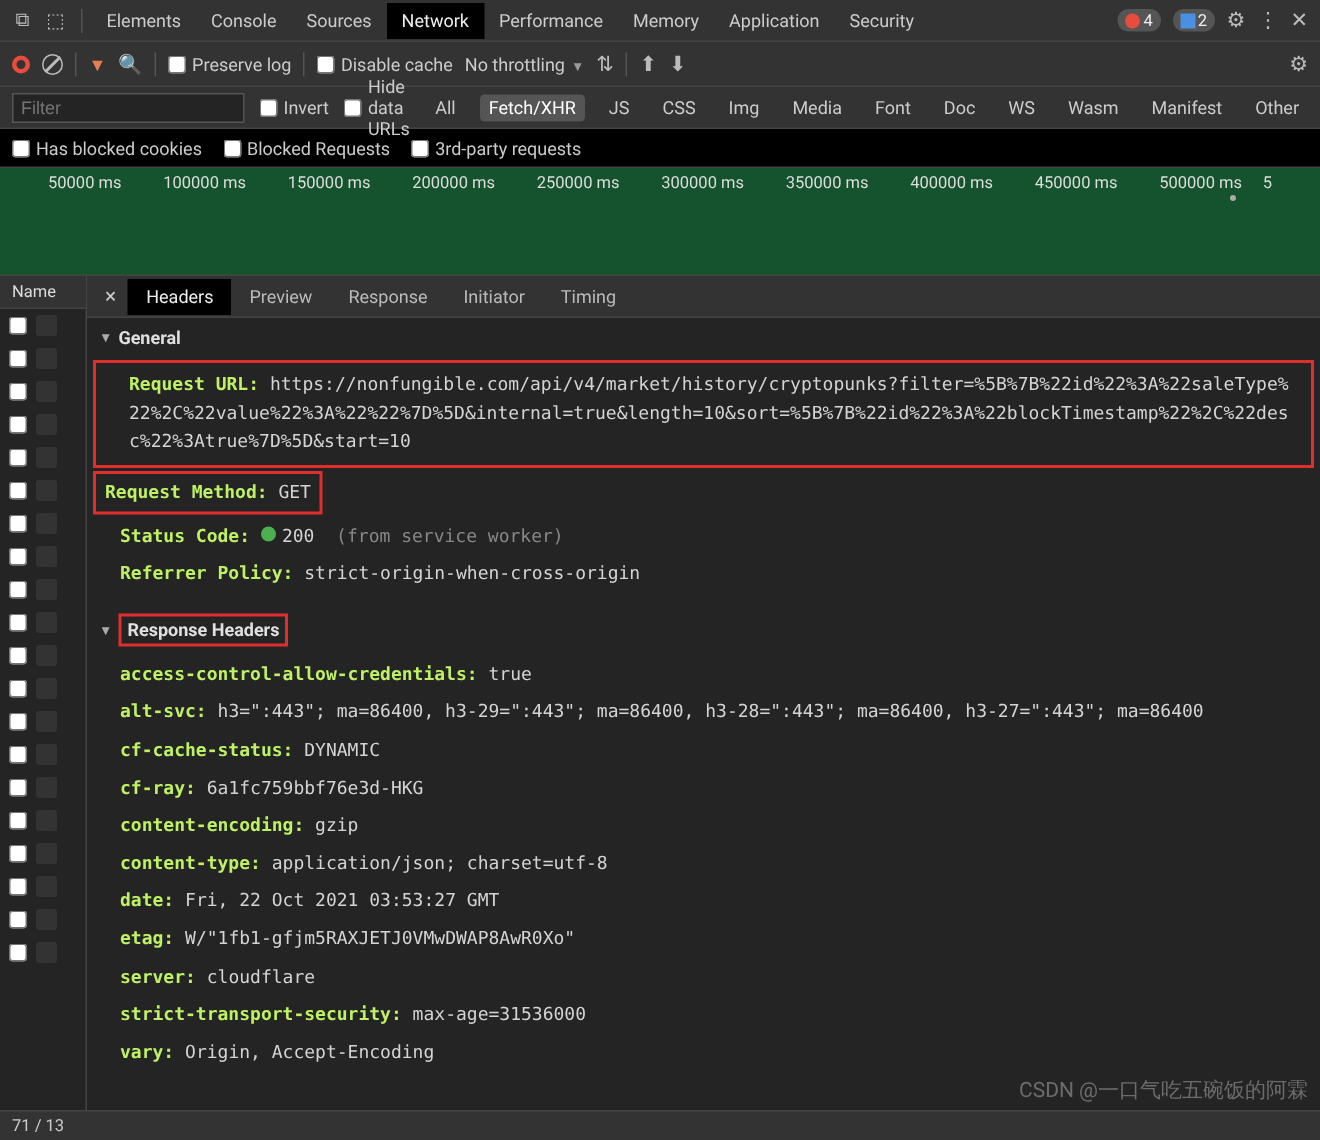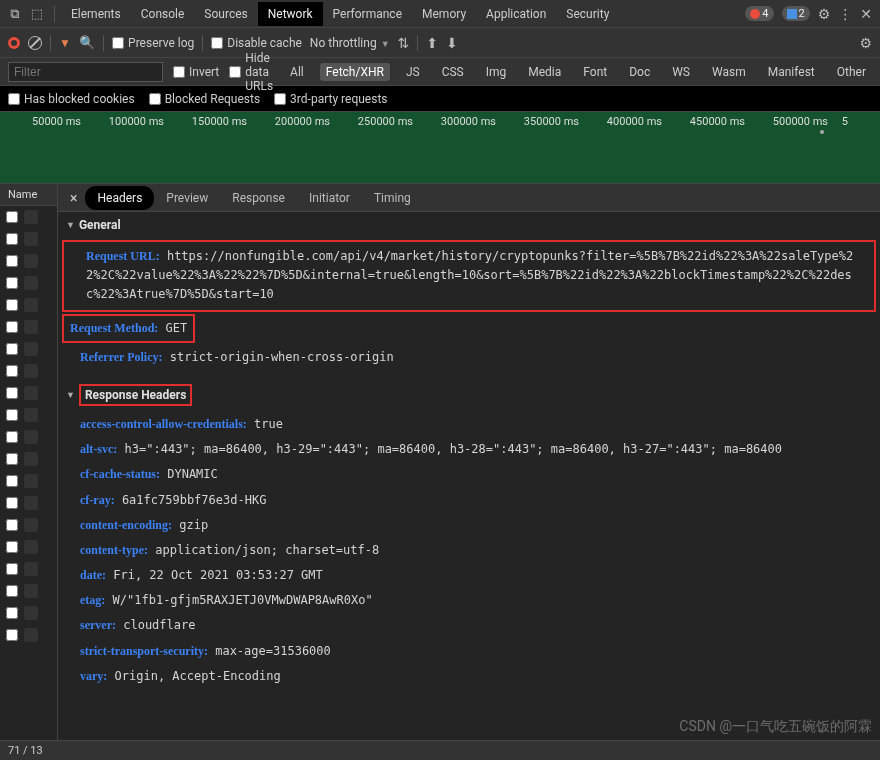--- a/index.html
+++ b/index.html
@@ -63,26 +63,26 @@
 .dot-marker { position: absolute; width: 4px; height: 4px; border-radius: 50%; background: #aaa; top: 18px; left: 820px; }
 .main { display: flex; height: calc(760px - 28px - 30px - 28px - 26px - 72px - 20px); }
 .name-col { width: 58px; background: #242424; border-right: 1px solid #444; }
 .name-hdr { background: #333333; padding: 4px 8px; color: #ddd; border-bottom: 1px solid #444; font-size: 11px; }
 .name-row { display: flex; align-items: center; gap: 6px; padding: 4px 6px; }
 .name-row input { width: 12px; height: 12px; accent-color: #555; }
 .mini-icon { width: 14px; height: 14px; border-radius: 2px; background: #333; }
 .detail { flex: 1; background: #242424; overflow-y: auto; overflow-x: hidden; }
 .detail-tabs { display: flex; align-items: center; background: #333333; border-bottom: 1px solid #444; height: 28px; padding-left: 4px; }
 .close-x { color: #ccc; padding: 0 8px; font-size: 14px; cursor: pointer; }
-.dtab { padding: 5px 12px; color: #bbb; cursor: pointer; font-size: 12px; border-radius: 11px; }
+.dtab { padding: 5px 12px; color: #bbb; cursor: pointer; font-size: 12px; }
 .dtab.active { background: #000; color: #eee; }
 .section-hdr { display: flex; align-items: center; gap: 4px; padding: 6px 8px; color: #e0e0e0; font-weight: bold; font-size: 12px; }
 .tri { font-size: 9px; color: #aaa; }
 .keyrow { padding: 3px 8px 3px 22px; font-family: Consolas, monospace; font-size: 12px; line-height: 1.6; }
-.key { color: #3b82f6; font-weight: bold; font-family: Liberation Serif, serif; }
+.key { color: #bef264; font-weight: bold; }
 .val { color: #d4d4d4; }
 .url-val { color: #d4d4d4; word-break: break-all; }
 .green-dot { display: inline-block; width: 10px; height: 10px; border-radius: 50%; background: #4caf50; margin-right: 4px; }
 .hint { color: #888; }
 .redbox { border: 2px solid #de2e2e; margin: 2px 4px; padding: 2px 0; }
 .redbox-title { border: 2px solid #de2e2e; display: inline-block; padding: 2px 4px; }
 .status-bar { position: absolute; bottom: 0; left: 0; right: 0; height: 20px; background: #333333; border-top: 1px solid #444; display: flex; align-items: center; padding: 0 8px; color: #ccc; font-size: 11px; }
 .watermark { position: absolute; right: 8px; bottom: 24px; color: rgba(180,180,180,0.5); font-size: 14px; pointer-events: none; }
 ::-webkit-scrollbar { width: 10px; }
 ::-webkit-scrollbar-track { background: #2a2a2a; }
@@ -297,20 +297,21 @@
     <div class="section-hdr">
         <span class="tri">▼</span>
         <span>General</span>
       </div>
     <div class="redbox">
       <div class="keyrow"><span class="key">Request URL:</span> <span class="url-val">https://nonfungible.com/api/v4/market/history/cryptopunks?filter=%5B%7B%22id%22%3A%22saleType%22%2C%22value%22%3A%22%22%7D%5D&amp;internal=true&amp;length=10&amp;sort=%5B%7B%22id%22%3A%22blockTimestamp%22%2C%22desc%22%3Atrue%7D%5D&amp;start=10</span></div>
     </div>
     <div class="redbox" style="width:fit-content;margin-left:4px;">
       <div class="keyrow" style="padding:1px 6px 1px 6px;"><span class="key">Request Method:</span> <span class="val">GET</span></div>
     </div>
+    <div class="keyrow"><span class="key">Status Code:</span> <span class="green-dot"></span><span class="val">200</span> &nbsp;<span class="hint">(from service worker)</span></div>
     <div class="keyrow"><span class="key">Referrer Policy:</span> <span class="val">strict-origin-when-cross-origin</span></div>
 
     <div class="section-hdr" style="margin-top:8px;">
         <span class="tri">▼</span>
         <span class="redbox-title">Response Headers</span>
       </div>
     <div id="resp-headers">
         <div class="keyrow"><span class="key">access-control-allow-credentials:</span> <span class="val">true</span></div>
         <div class="keyrow"><span class="key">alt-svc:</span> <span class="val">h3=":443"; ma=86400, h3-29=":443"; ma=86400, h3-28=":443"; ma=86400, h3-27=":443"; ma=86400</span></div>
         <div class="keyrow"><span class="key">cf-cache-status:</span> <span class="val">DYNAMIC</span></div>

